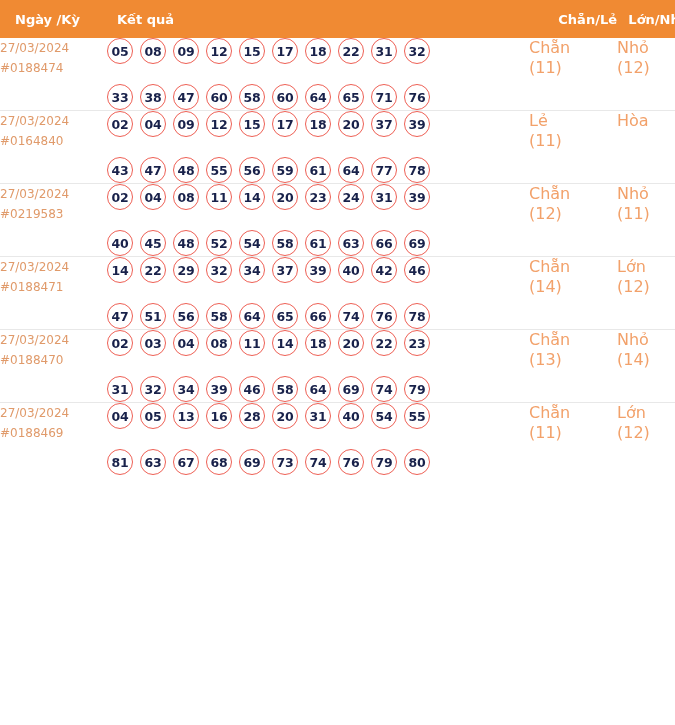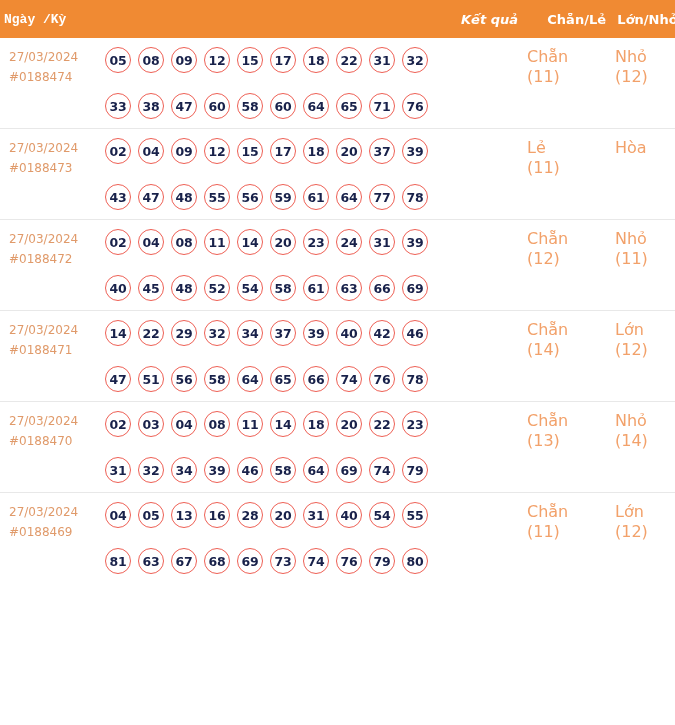--- a/index.html
+++ b/index.html
@@ -27,29 +27,29 @@
   }
   .table-head th {
     font-size: 13px;
     font-weight: bold;
     color: #ffffff;
     padding: 0;
     height: 38px;
     vertical-align: middle;
     white-space: nowrap;
   }
-  th.col-date    { width: 92px;  text-align: left; padding-left: 4px; font-family: Liberation Mono, monospace; }
-  th.col-result  { width: 412px; text-align: right; padding-left: 10px; font-style: italic; }
+  th.col-date    { width: 92px;  text-align: left; padding-left: 15px; }
+  th.col-result  { width: 412px; text-align: left; padding-left: 10px; }
   th.col-parity  { width: 88px;  text-align: right; }
   th.col-size    { width: 83px;  text-align: center; }
 
   
   .result-row > td {
     border-top: 1px solid #e8e8e8;
-    padding: 9px;
+    padding: 0;
     vertical-align: top;
     background: #ffffff;
   }
   .result-row:first-child > td {
     border-top: none;
   }
 
   .cell-date {
     padding: 12px 4px 12px 8px;
     font-size: 12px;
@@ -147,21 +147,21 @@
           <span class="stat-count">(11)</span>
         </td>
         <td class="cell-size">
           <span class="stat-label">Nhỏ</span>
           <span class="stat-count">(12)</span>
         </td>
       </tr>
       <tr class="result-row">
         <td class="cell-date">
           <span class="date-line">27/03/2024</span>
-          <span class="draw-id">#0188473</span>
+          <span class="draw-id">#0164840</span>
         </td>
         <td class="cell-result">
           <div class="ball-row">
             <span class="ball">02</span>
             <span class="ball">04</span>
             <span class="ball">09</span>
             <span class="ball">12</span>
             <span class="ball">15</span>
             <span class="ball">17</span>
             <span class="ball">18</span>
@@ -187,21 +187,21 @@
           <span class="stat-count">(11)</span>
         </td>
         <td class="cell-size">
           <span class="stat-label">Hòa</span>
           <span class="stat-count"></span>
         </td>
       </tr>
       <tr class="result-row">
         <td class="cell-date">
           <span class="date-line">27/03/2024</span>
-          <span class="draw-id">#0188472</span>
+          <span class="draw-id">#0219583</span>
         </td>
         <td class="cell-result">
           <div class="ball-row">
             <span class="ball">02</span>
             <span class="ball">04</span>
             <span class="ball">08</span>
             <span class="ball">11</span>
             <span class="ball">14</span>
             <span class="ball">20</span>
             <span class="ball">23</span>

